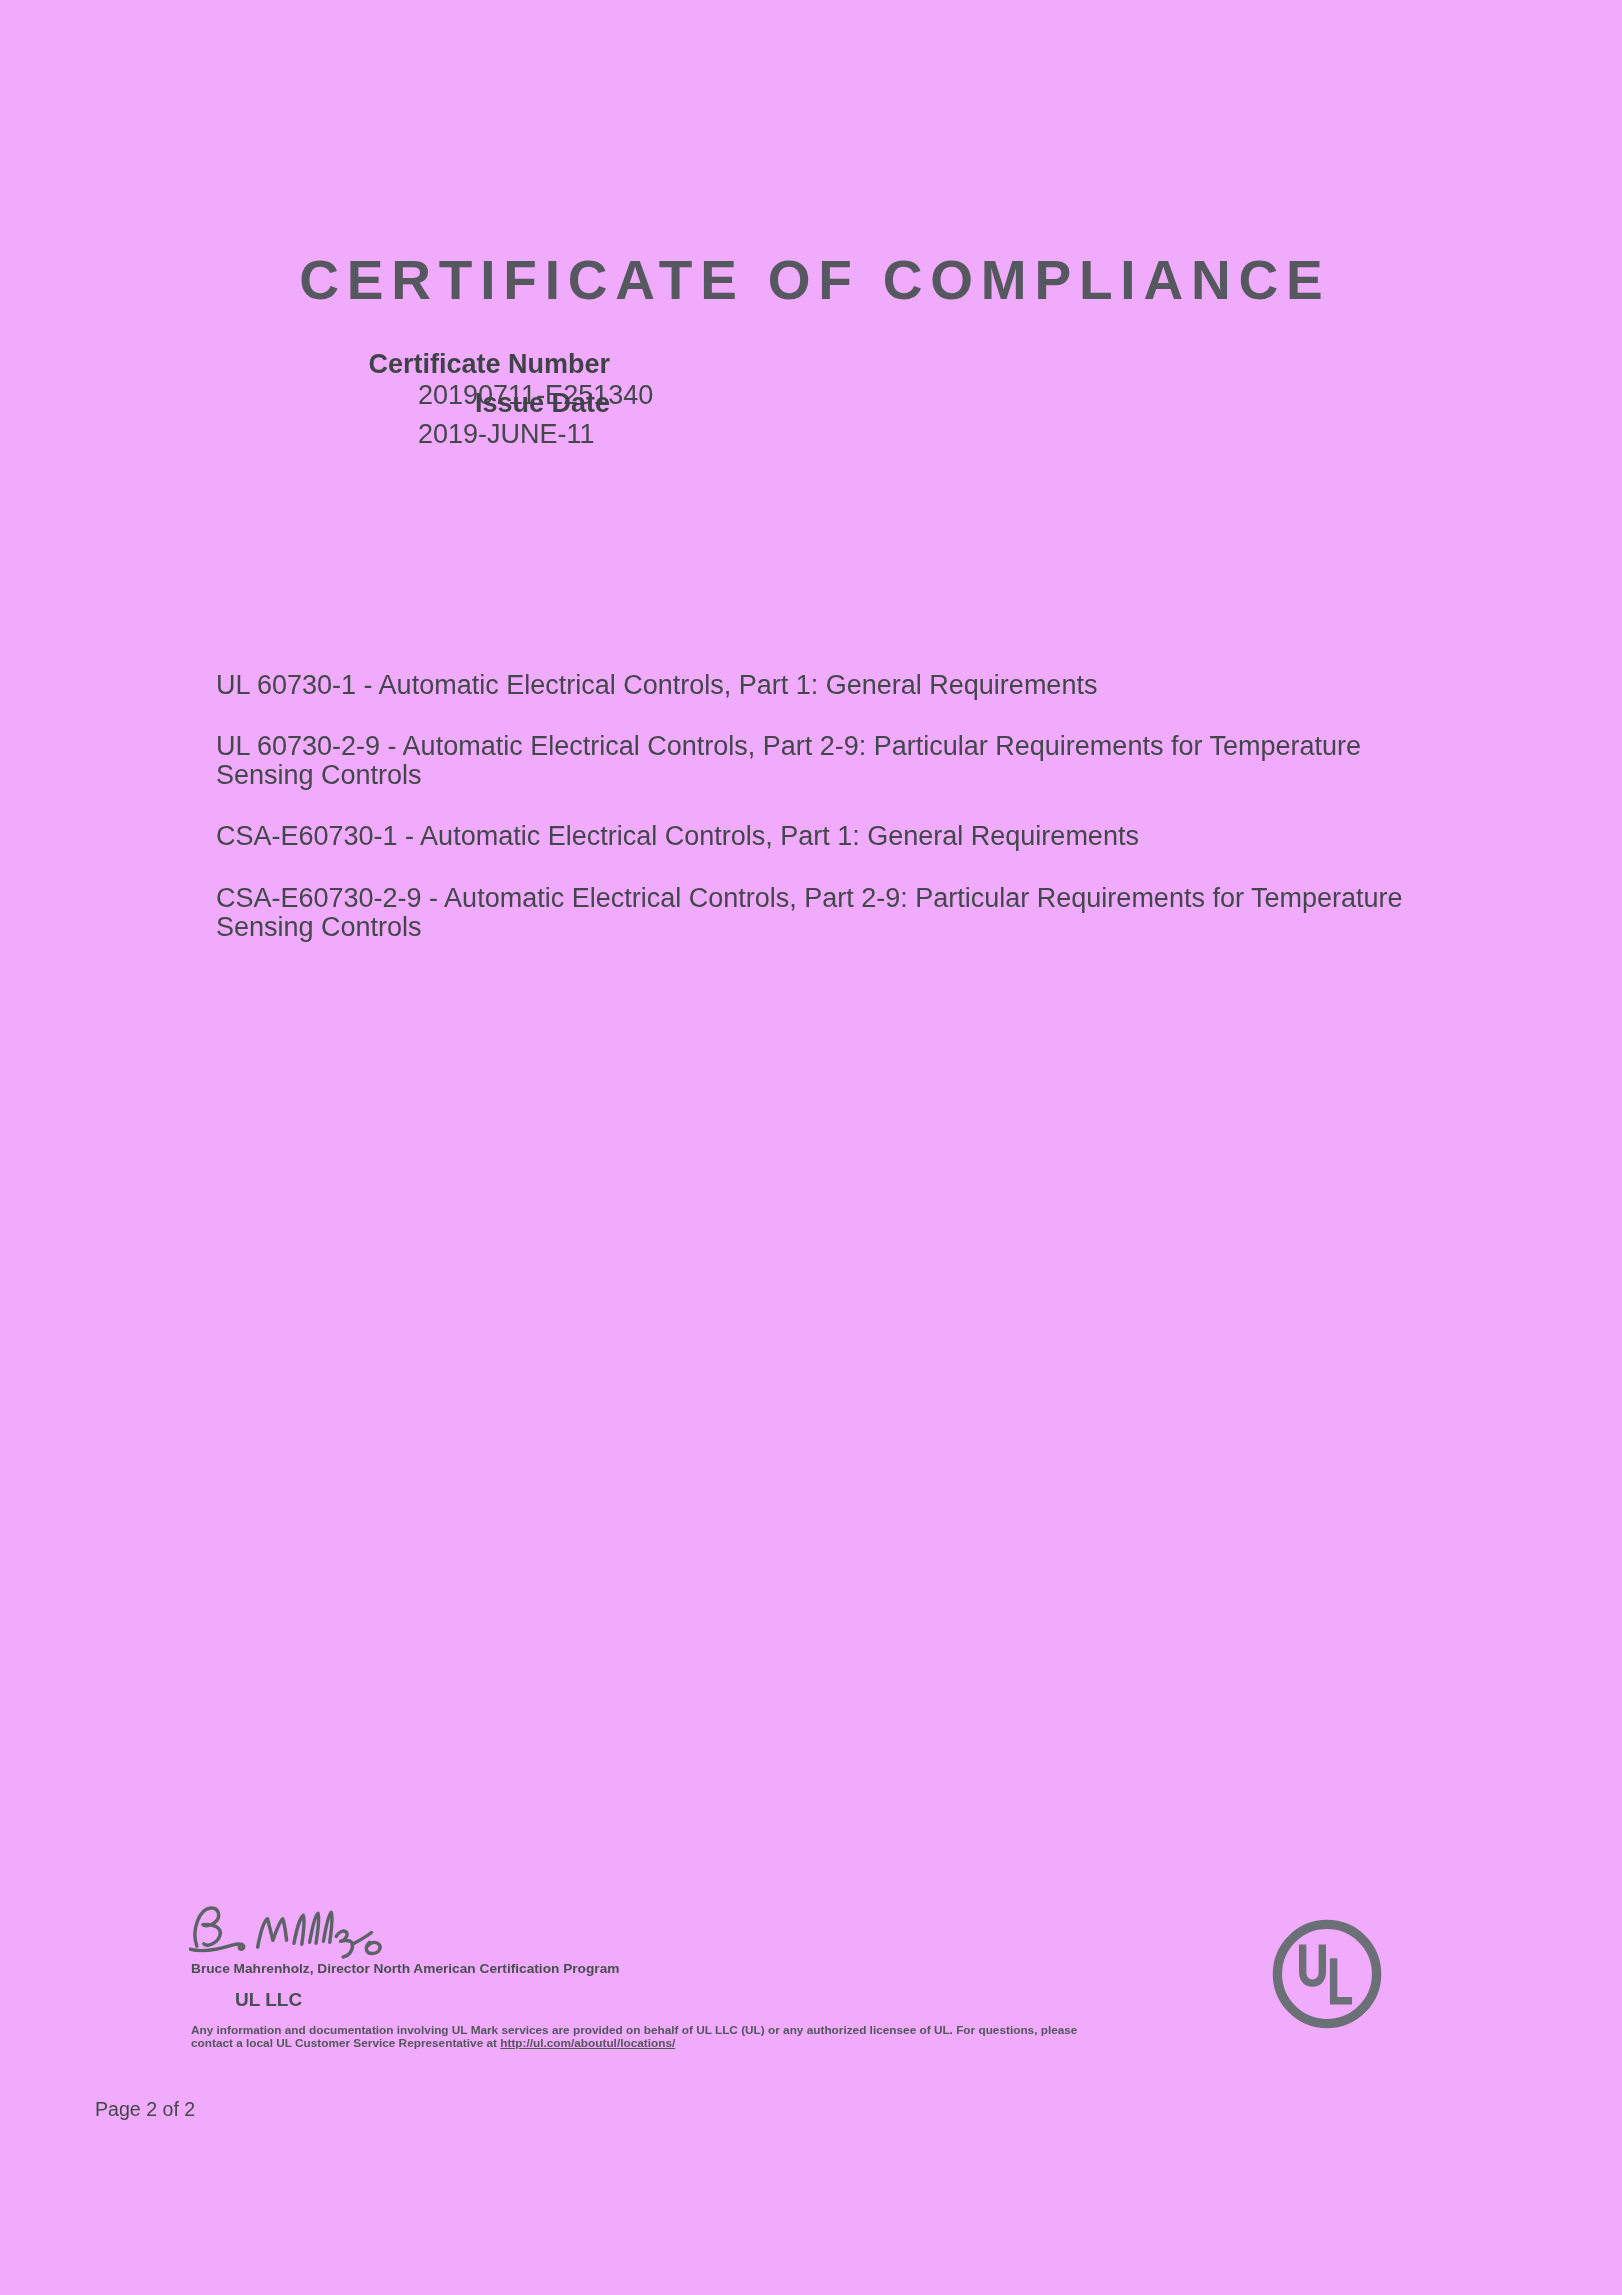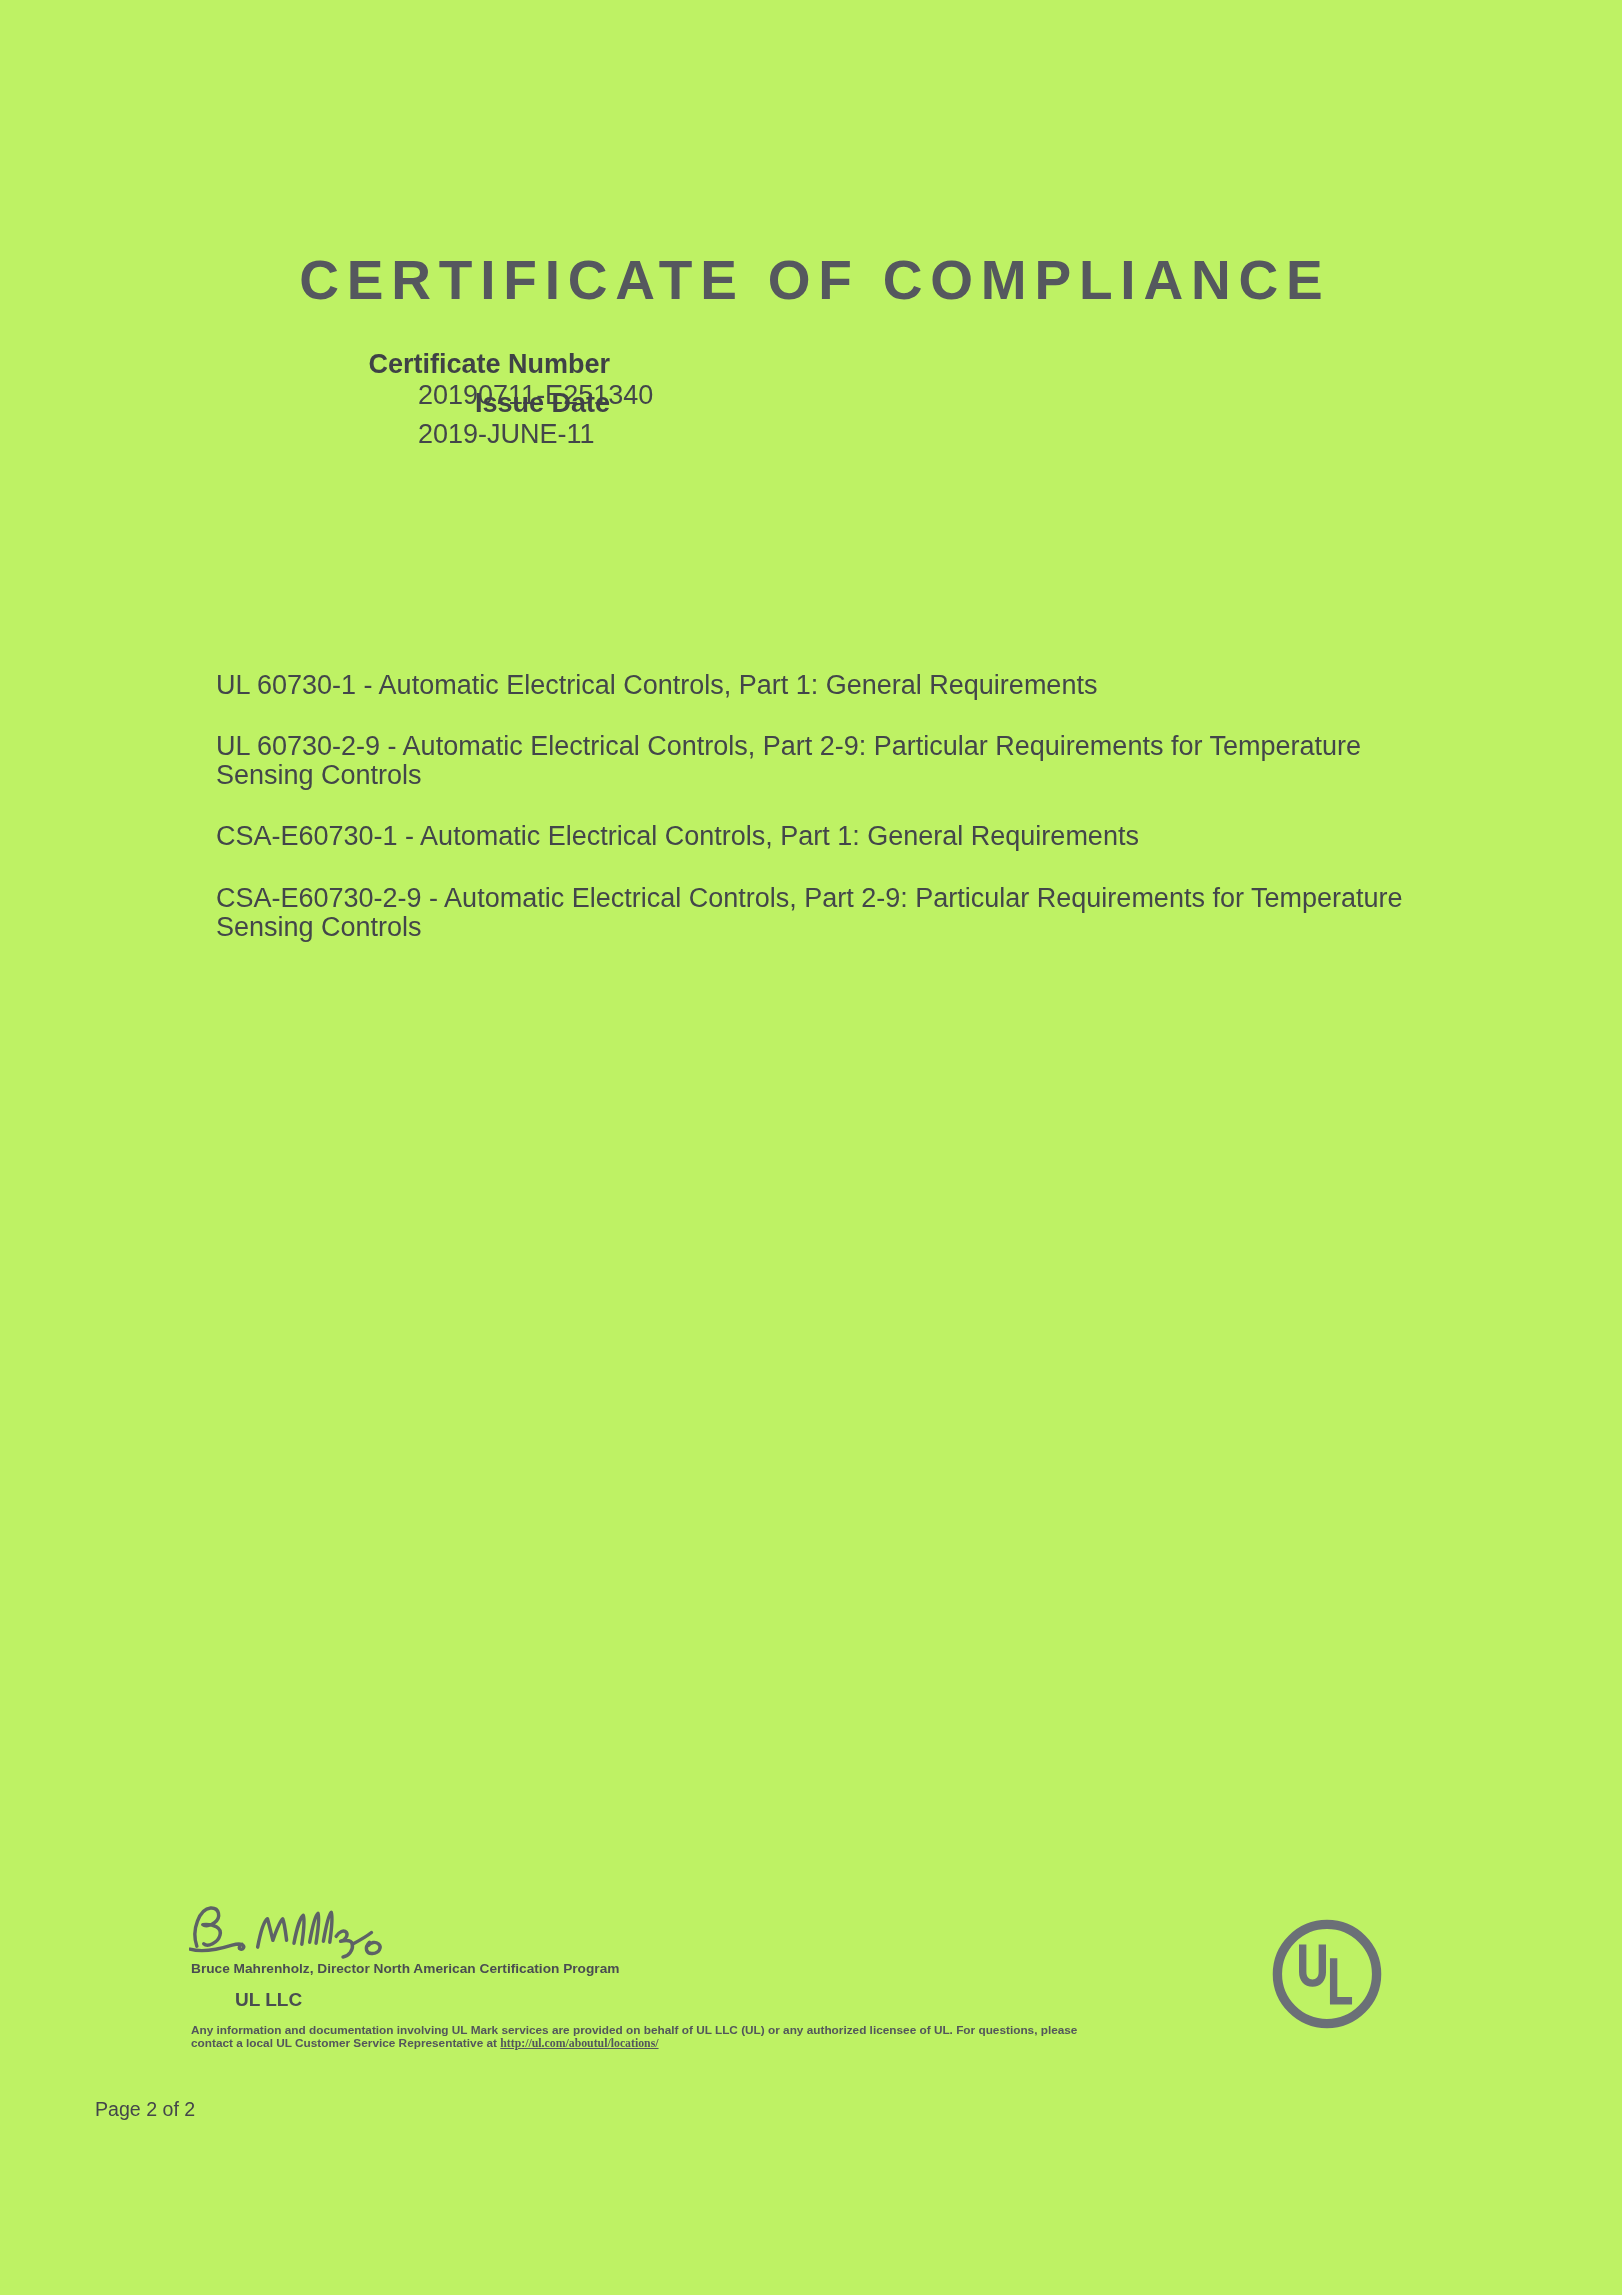--- a/index.html
+++ b/index.html
@@ -1,17 +1,17 @@
 <!DOCTYPE html>
 <html style="font-size:7.8px"><head>
 <meta charset="utf-8">
 <style>
   html,body{margin:0;padding:0;background:#e8e8e8;}
   .page{
-    position:relative;width:1622px;height:2295px;background:#bef264;
+    position:relative;width:1622px;height:2295px;background:#f0abfc;
     font-family:"Liberation Sans", sans-serif;color:#43464a;overflow:hidden;
   }
   .doc-title{
     position:absolute;top:248px;left:0;width:1622px;margin:0;
     text-align:center;font-size:55px;font-weight:700;letter-spacing:7.8px;
     text-indent:7.8px;color:#55585e;white-space:nowrap;
   }
   .info-block{position:absolute;left:343px;top:349px;}
   .info-row{display:flex;align-items:flex-start;height:39px;flex-direction:column;}
   .info-label{flex:none;width:267px;text-align:right;font-size:27px;font-weight:700;color:#3f4246;}
@@ -19,21 +19,21 @@
   .certify{position:absolute;left:204px;top:542px;width:1224px;margin:0;
     font-size:27px;line-height:29px;color:#43464a;}
   .standard{position:absolute;left:204px;width:1212px;margin:12px;
     font-size:27px;line-height:29px;color:#43464a;}
   .std-0{top:659px;} .std-1{top:720px;} .std-2{top:810px;} .std-3{top:872px;}
   .sig-svg{position:absolute;left:189px;top:1902px;width:206px;height:58px;}
   .signer-line{position:absolute;left:191px;top:1961px;font-size:13.7px;font-weight:700;color:#4a4d51;white-space:nowrap;}
   .company-line{position:absolute;left:191px;top:1989px;font-size:19px;font-weight:700;color:#4a4d51;margin-left:44px;}
   .fineprint{position:absolute;left:191px;font-size:11.8px;font-weight:700;color:#53565b;white-space:nowrap;}
   .fp-1{top:2023px;} .fp-2{top:2036px;}
-  .fineprint a{color:#53565b;text-decoration:underline;font-family:Liberation Serif, serif;}
+  .fineprint a{color:#53565b;text-decoration:underline;}
   .page-number{position:absolute;left:95px;top:2098px;font-size:19.6px;font-weight:400;color:#43464a;}
   .ul-logo{position:absolute;left:1272px;top:1919px;width:110px;height:110px;}
 </style>
 </head>
 <body>
 
 <div class="page">
 
   <h1 class="doc-title">CERTIFICATE OF COMPLIANCE</h1>
 

